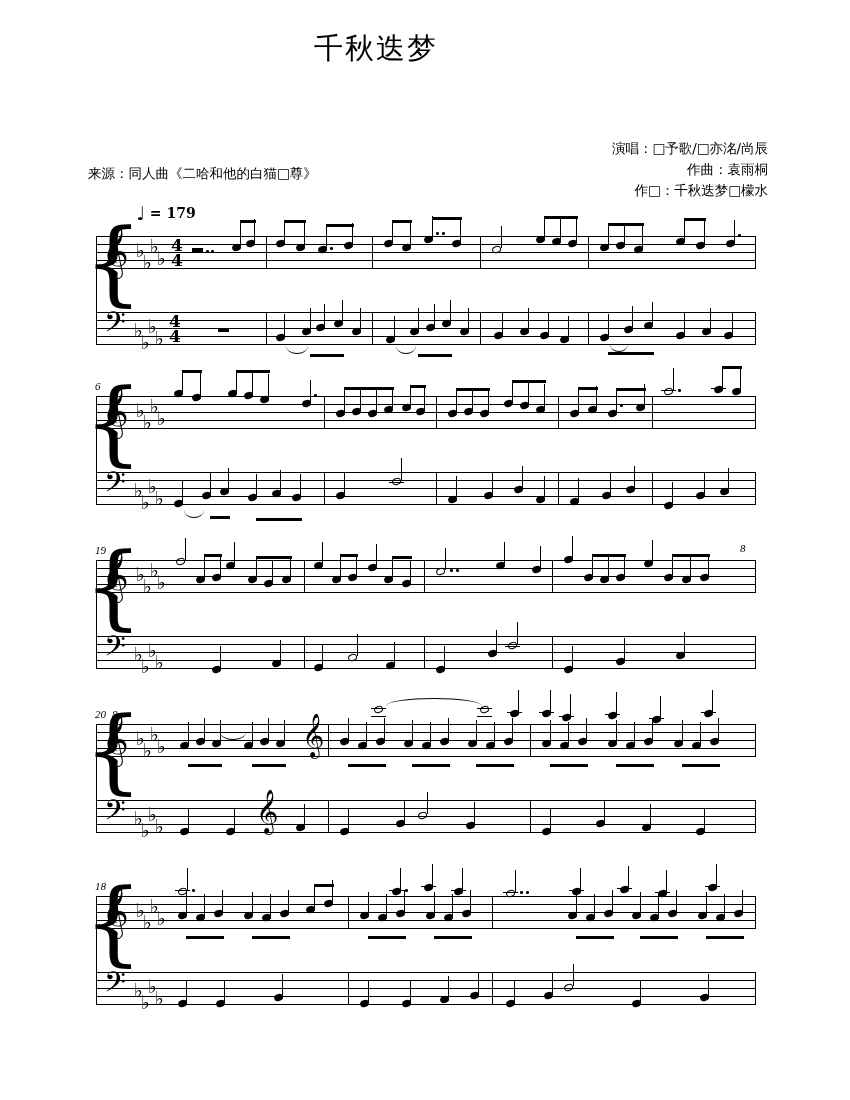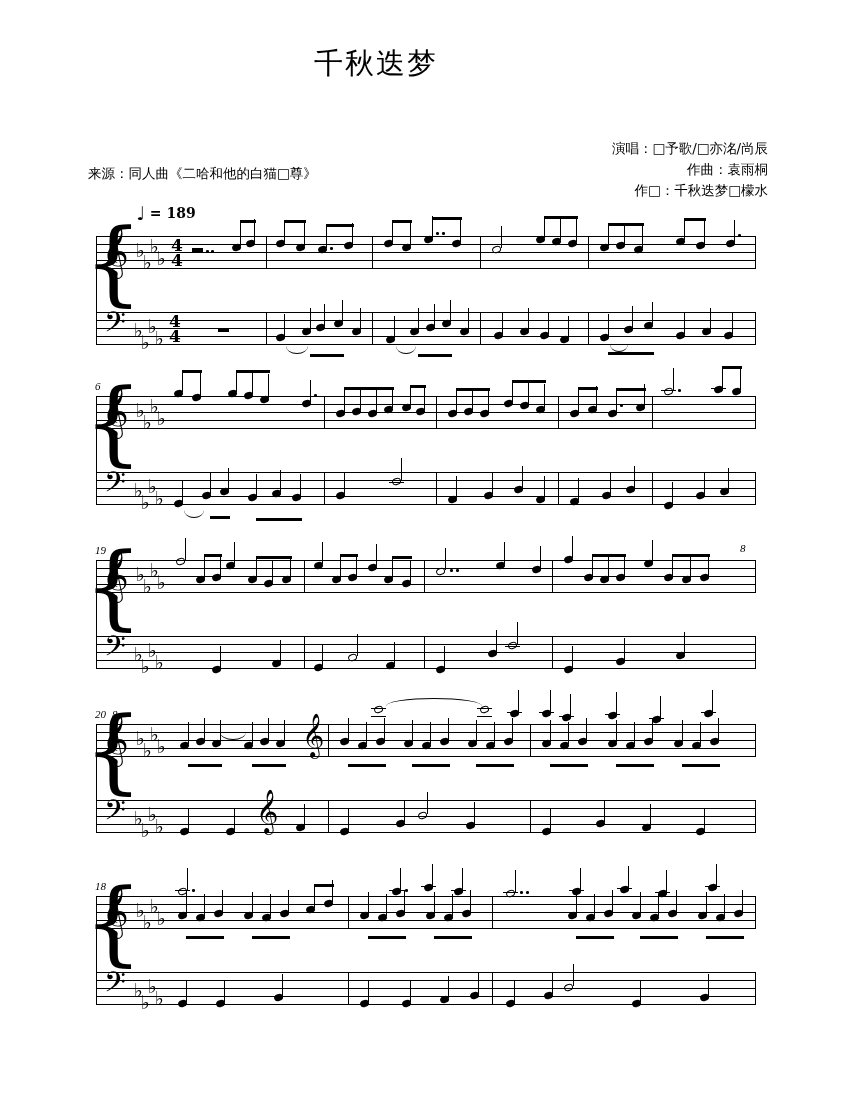--- a/index.html
+++ b/index.html
@@ -12,21 +12,21 @@
     height: 1100px;
     position: relative;
     font-family: "Liberation Serif", serif;
     color: #000000;
     overflow: hidden;
   }
 
   
   .title {
     position: absolute;
-    top: 44px;
+    top: 29px;
     left: 0;
     width: 752px;
     text-align: center;
     font-size: 29px;
     letter-spacing: 2px;
     font-family: "DejaVu Sans", sans-serif;
     font-weight: 400;
   }
   .credits {
     position: absolute;
@@ -184,21 +184,21 @@
 <div class="credits">
   <div>演唱：□予歌/□亦洺/尚辰</div>
   <div>作曲：袁雨桐</div>
   <div>作□：千秋迭梦□檬水</div>
 </div>
 
 <div class="source">来源：同人曲《二哈和他的白猫□尊》</div>
 
 <div class="tempo">
   <span class="nv">♩</span>
-  <span>= 189</span>
+  <span>= 179</span>
 </div>
 
 <div class="system" style="top:236px; height:130px;">
   <div class="brace" style="top:-2px;">{</div>
 
   <div class="staff" style="top:0px;">
     <div class="line"></div>
       <div class="line"></div>
       <div class="line"></div>
       <div class="line"></div>

